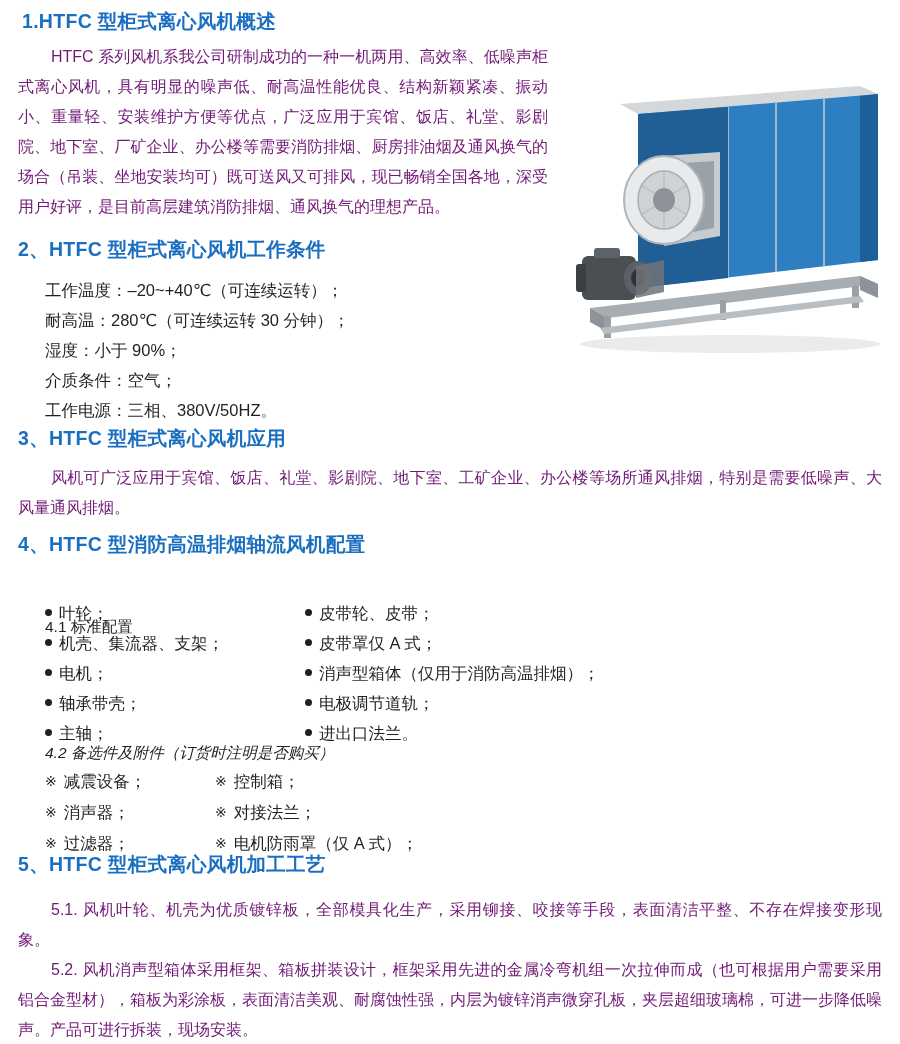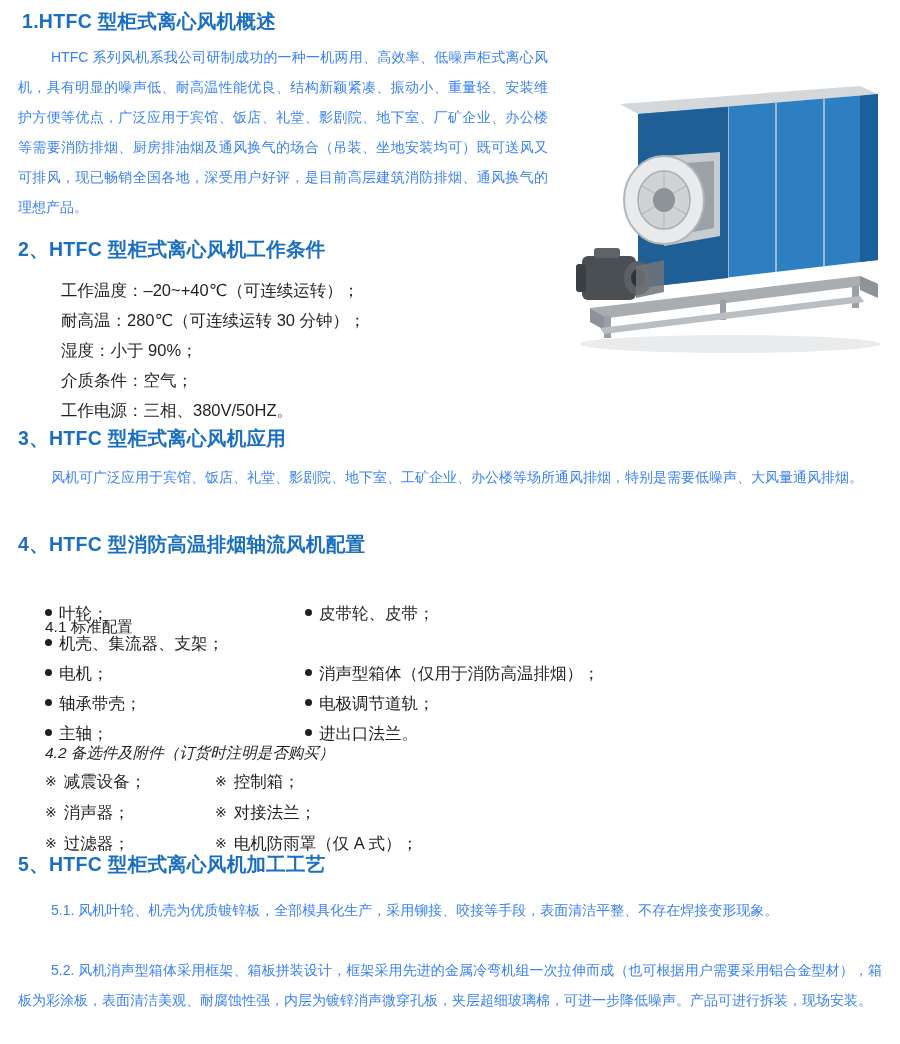--- a/index.html
+++ b/index.html
@@ -53,23 +53,23 @@
   }
   .h5 {
     position: absolute;
     left: 18px;
     top: 853px;
   }
 
   
   .para {
     position: absolute;
-    font-size: 14px;
+    font-size: 16px;
     line-height: 30px;
-    color: #3b82f6;
+    color: #701a75;
     text-align: justify;
   }
   #intro-para {
     left: 18px;
     top: 42px;
     width: 530px;
     text-indent: 33px;
   }
   #apply-para {
     left: 18px;
@@ -91,21 +91,20 @@
     text-indent: 33px;
   }
 
   
   .cond-list {
     position: absolute;
     left: 45px;
     top: 275px;
     font-size: 16.5px;
     line-height: 30px;
-    margin-left: 16px;
   }
   .cond-list div { white-space: nowrap; }
 
   
   .sub-label {
     position: absolute;
     font-size: 15.5px;
     line-height: 22px;
     color: #231f20;
   }
@@ -259,20 +258,24 @@
       <span class="cfg-cell">
           <span class="bullet-dot"></span>
           <span>皮带轮、皮带；</span>
         </span>
     </div>
     <div class="cfg-row">
       <span class="cfg-cell left">
           <span class="bullet-dot"></span>
           <span>机壳、集流器、支架；</span>
         </span>
+      <span class="cfg-cell">
+          <span class="bullet-dot"></span>
+          <span>皮带罩仅 A 式；</span>
+        </span>
     </div>
     <div class="cfg-row">
       <span class="cfg-cell left">
           <span class="bullet-dot"></span>
           <span>电机；</span>
         </span>
       <span class="cfg-cell">
           <span class="bullet-dot"></span>
           <span>消声型箱体（仅用于消防高温排烟）；</span>
         </span>

